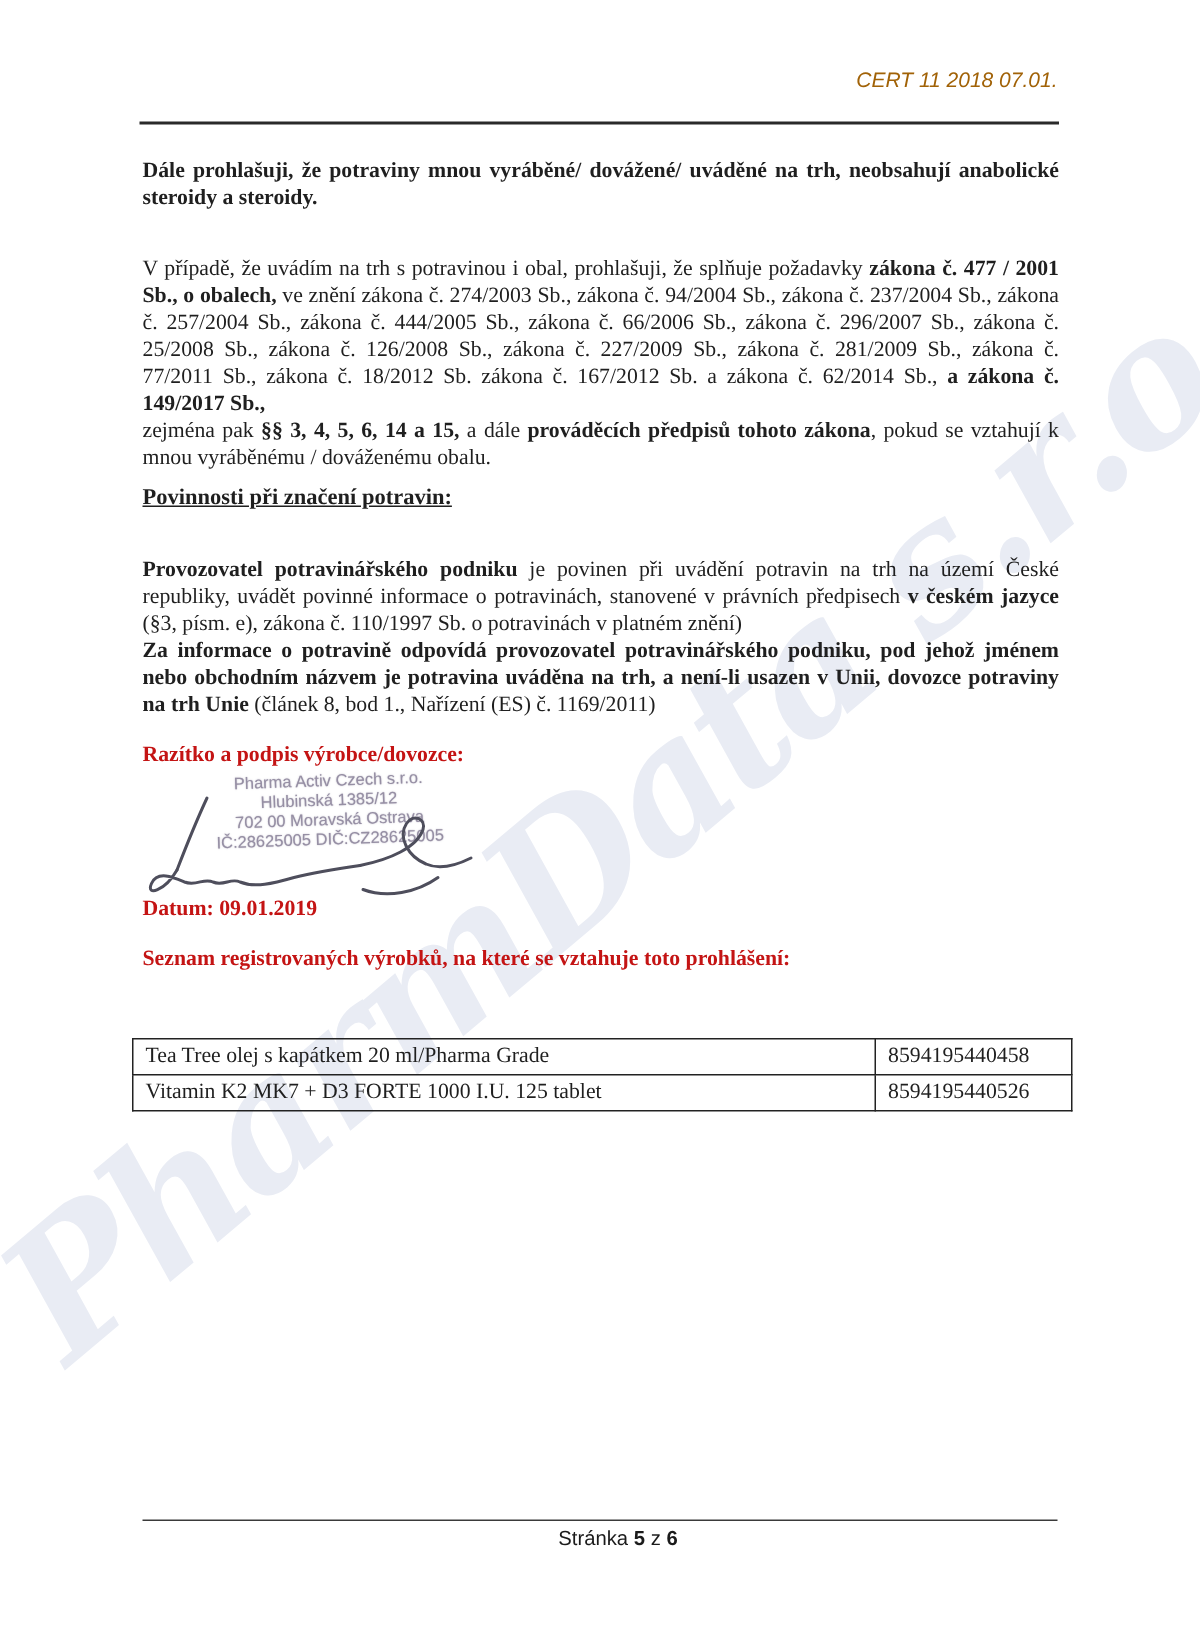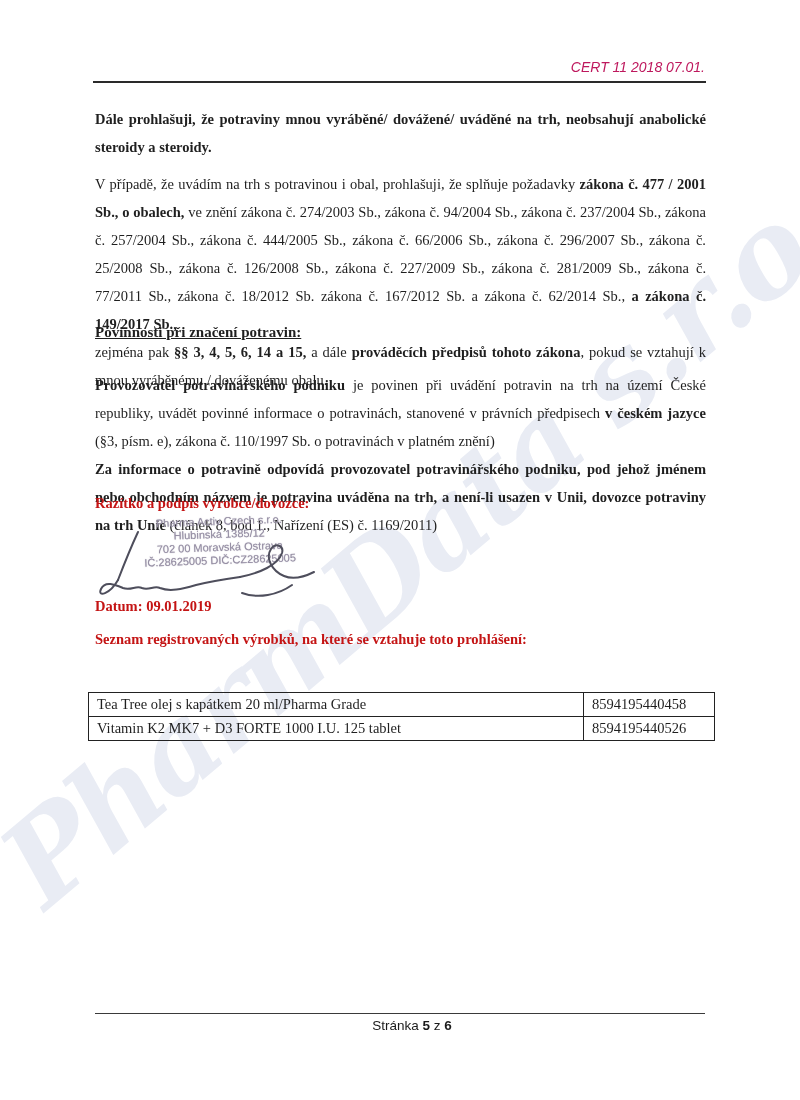--- a/index.html
+++ b/index.html
@@ -12,26 +12,26 @@
     position:absolute; left:418px; top:545px; z-index:0;
     transform:translate(-50%,-50%) rotate(-40deg);
     font-family:"DejaVu Serif", serif; font-style:italic; font-weight:700;
     font-size:118px; letter-spacing:-4px; white-space:nowrap;
     color:#e9ecf4; user-select:none;
   }
   
   .abs { position:absolute; z-index:1; }
   .cert-header {
     top:45px; right:95px; font-family:"Liberation Sans", sans-serif;
-    font-style:italic; font-size:14px; color:#be185d;margin-top:14px;
+    font-style:italic; font-size:14px; color:#a16207;
   }
   .rule-top  { left:93px;  top:81px;   width:613px; border-top:2px solid #2a2a2a; }
   .rule-foot { left:95px;  top:1013px; width:610px; border-top:1.5px solid #3a3a3a; }
 
-  .para { left:95px; width:611px; font-size:14.5px; line-height:28px; text-align:justify; }
+  .para { left:95px; width:611px; font-size:14.5px; line-height:18px; text-align:justify; }
   .p-declaration { top:90px;  font-weight:bold; }
   .p-packaging   { top:155px; }
   .h-povinnosti  { left:95px; top:324px; font-size:15px; font-weight:bold; text-decoration:underline; }
   .p-labeling    { top:356px; }
 
   .red-line { left:95px; font-size:14.5px; font-weight:bold; color:#c41414; }
   .red-stamp-label { top:495px; }
   .red-datum       { top:598px; }
   .red-seznam      { top:631px; }
 

